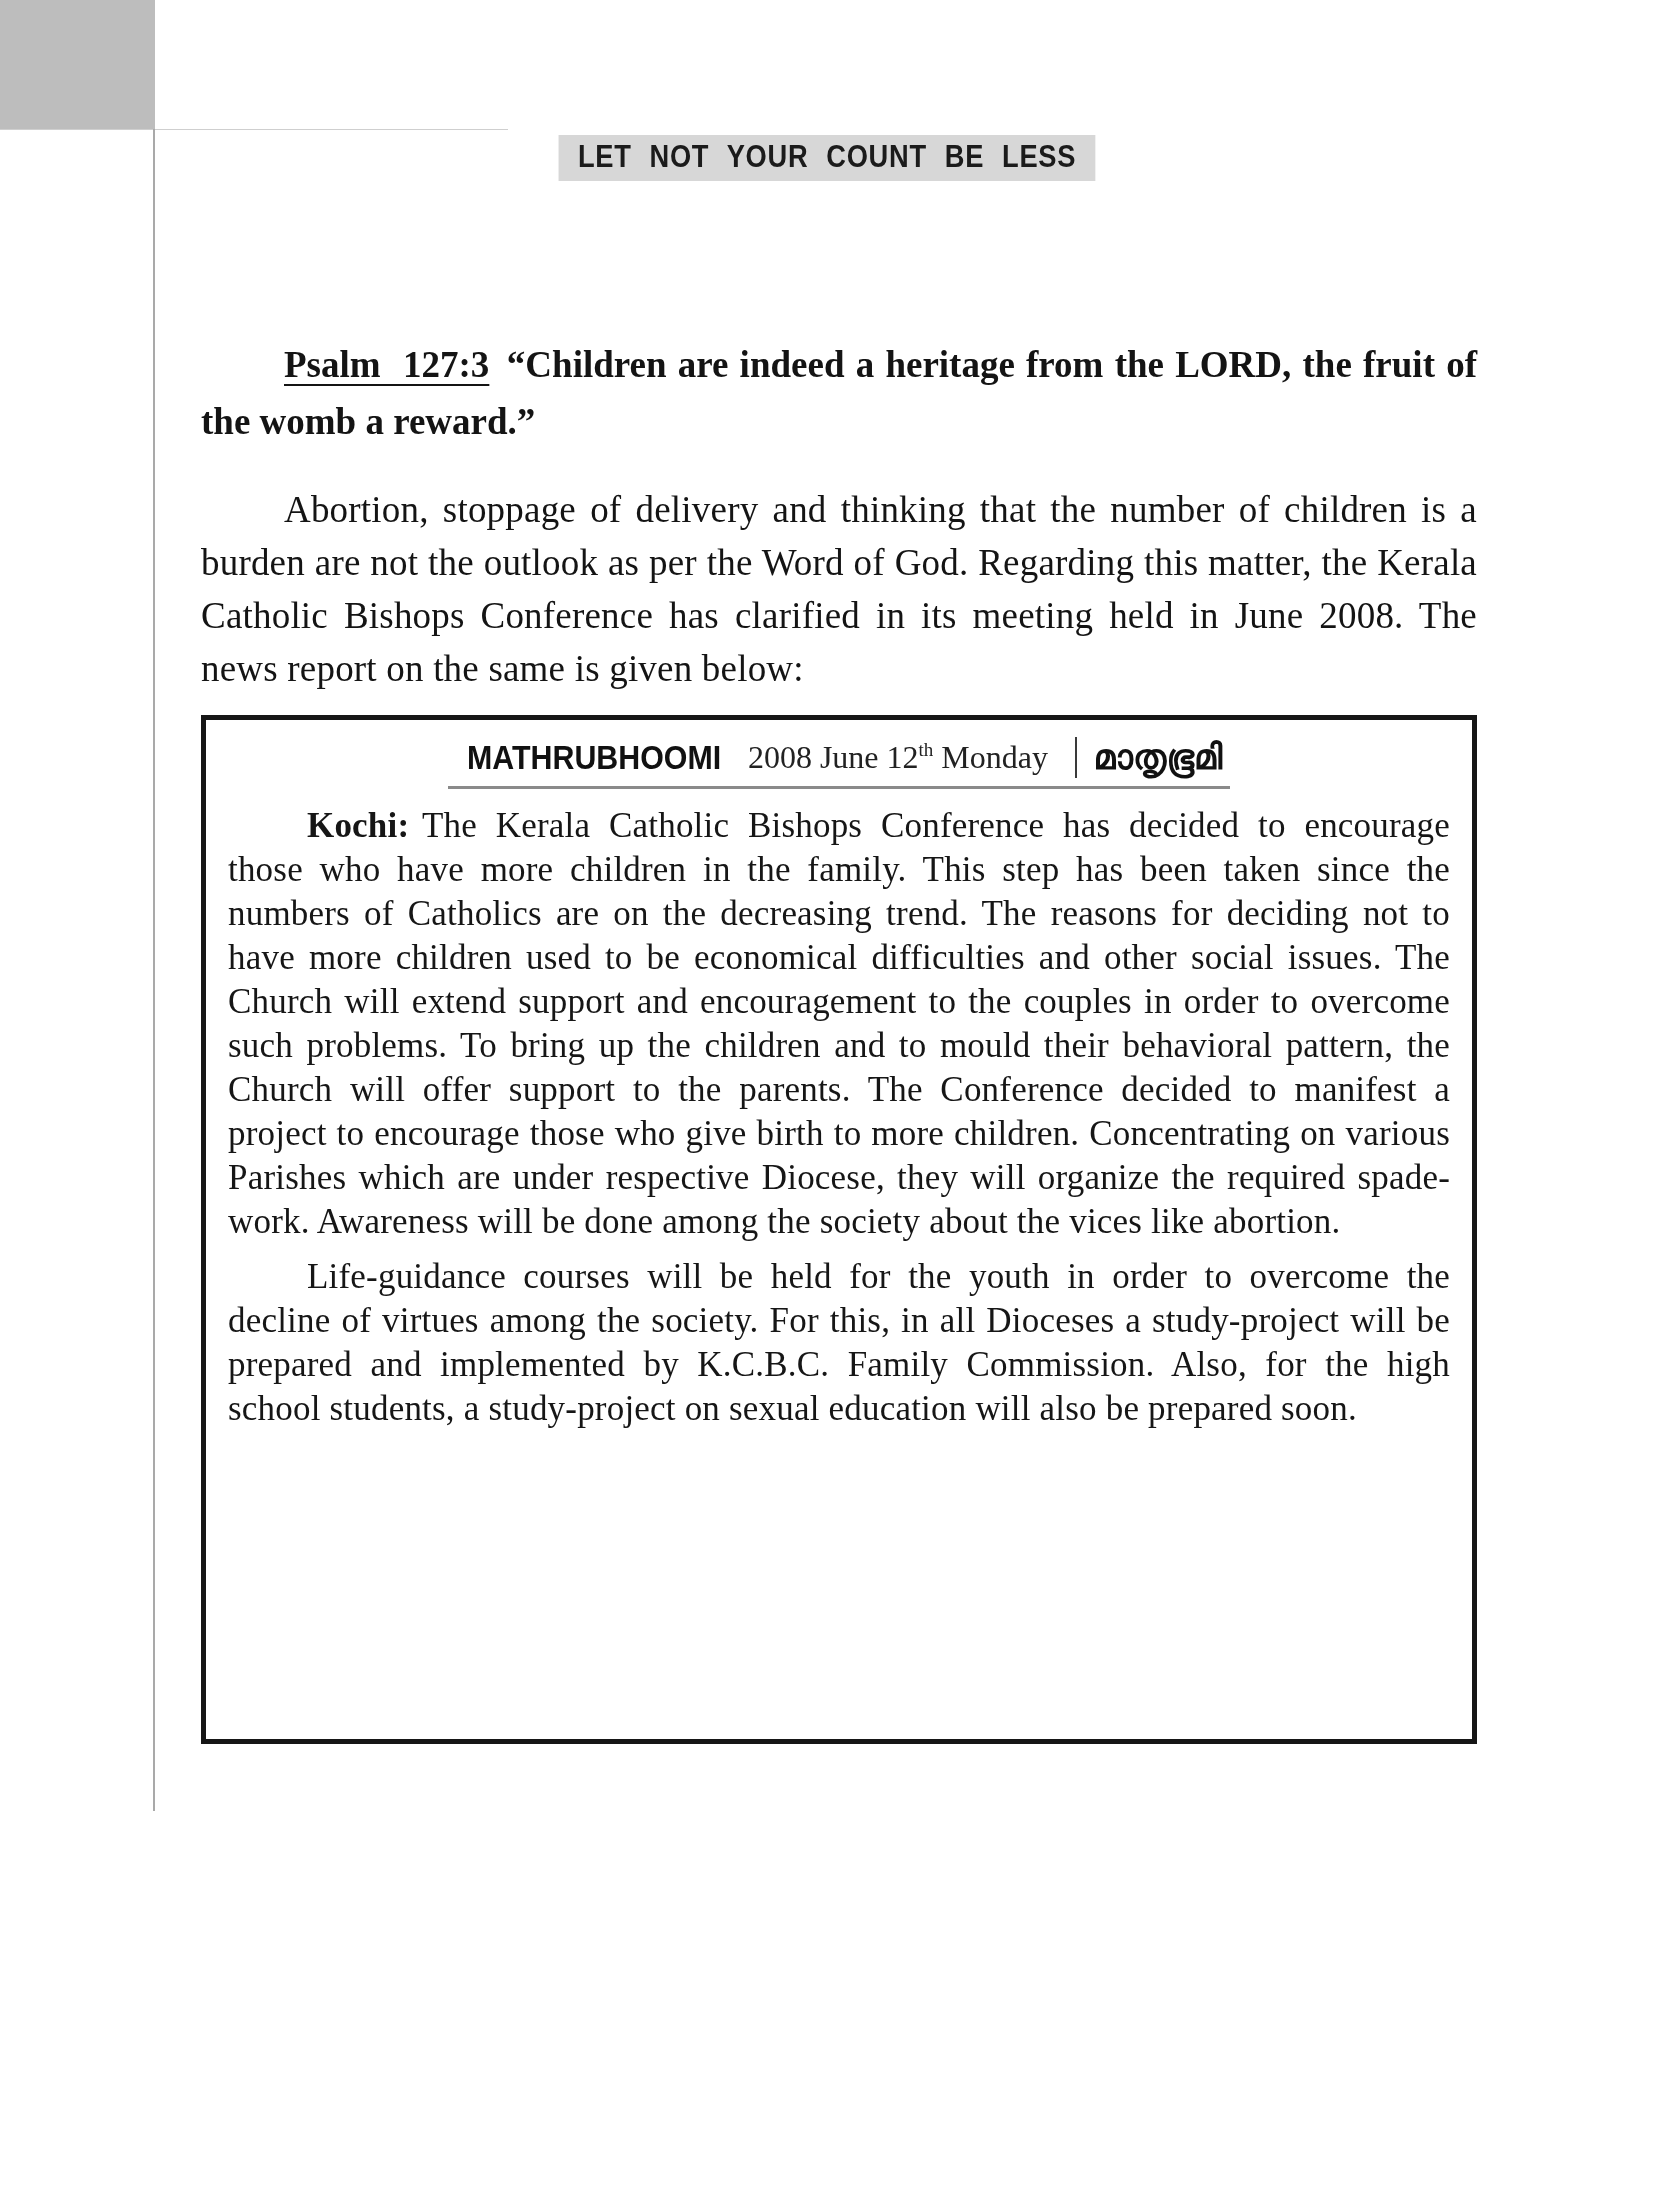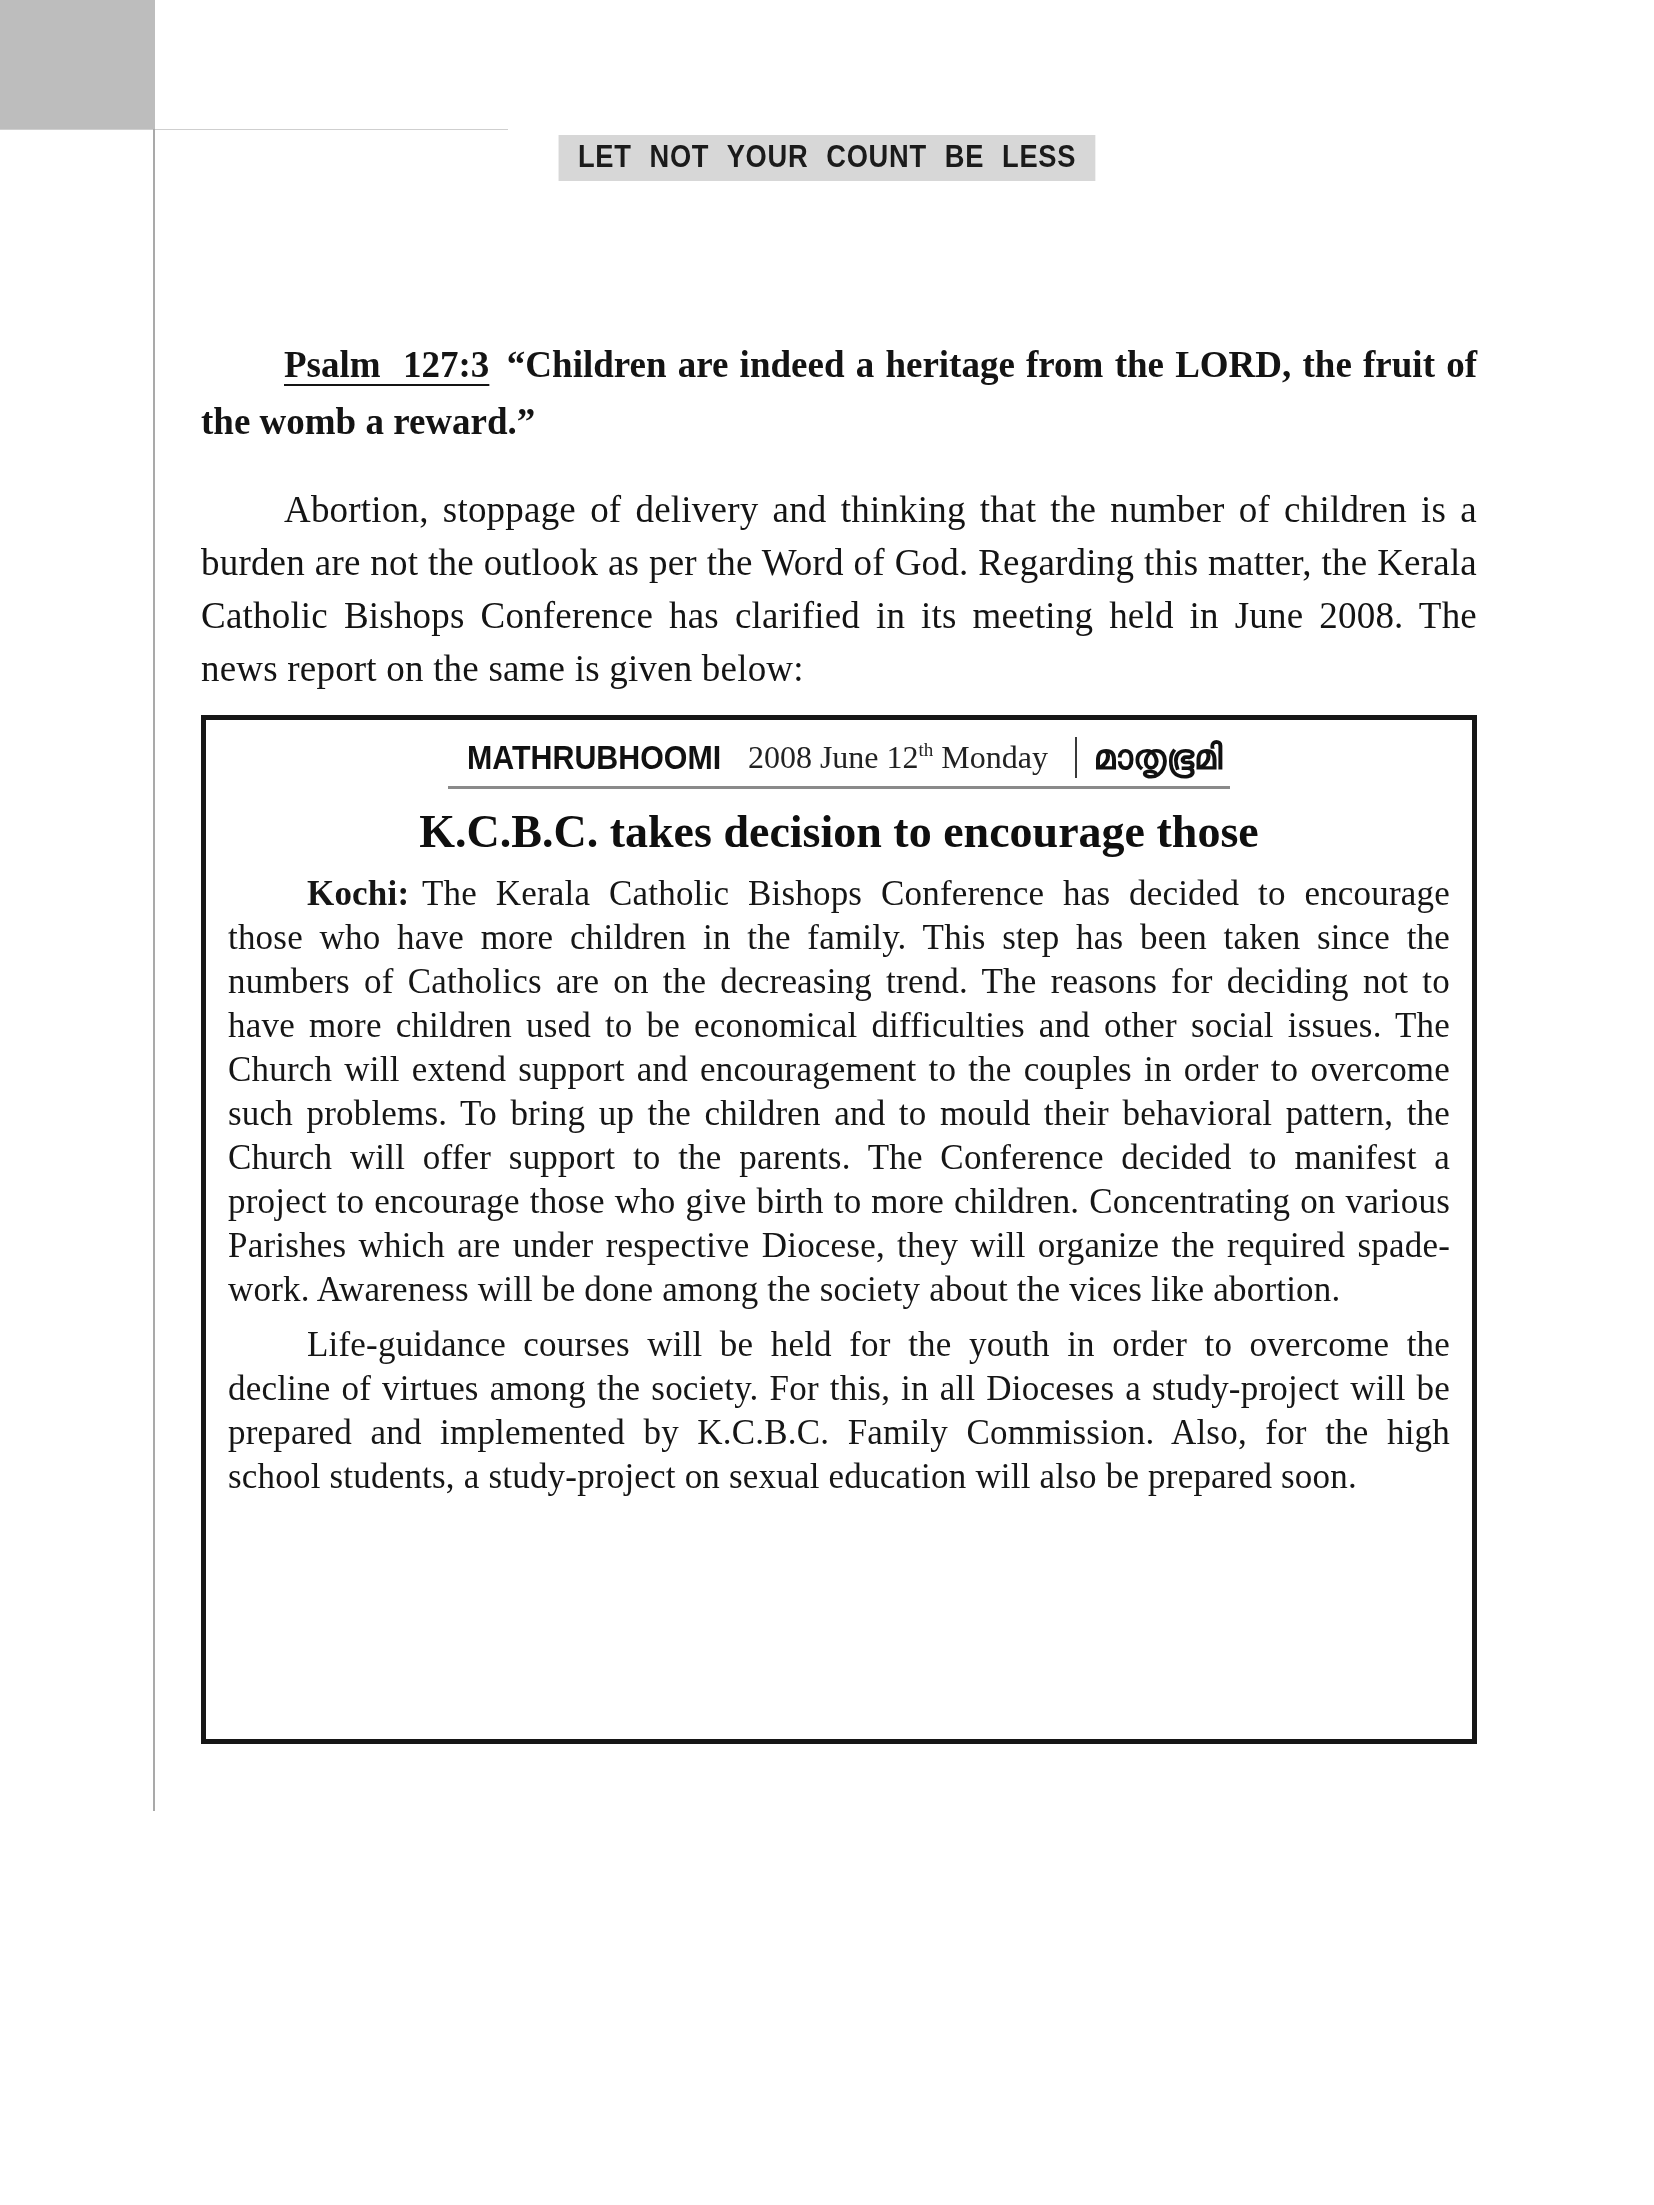--- a/index.html
+++ b/index.html
@@ -132,21 +132,20 @@
       <div class="np-head-wrap">
         <div class="np-head">
           <span class="masthead">MATHRUBHOOMI</span>
           <span class="np-date"><span>2008 June 12</span><sup>th</sup><span> Monday</span></span>
           <span class="masthead-divider"></span>
           <span class="masthead-ml">മാതൃഭൂമി</span>
         </div>
       </div>
 
       <div class="headline">
-        <span>K.C.B.C. takes decision to encourage those</span>
       </div>
 
       <p class="np-body">
         <span class="lead">Kochi:</span><span>The Kerala Catholic Bishops Conference has decided to encourage those who have more children in the family. This step has been taken since the numbers of Catholics are on the decreasing trend. The reasons for deciding not to have more children used to be economical difficulties and other social issues. The Church will extend support and encouragement to the couples in order to overcome such problems. To bring up the children and to mould their behavioral pattern, the Church will offer support to the parents. The Conference decided to manifest a project to encourage those who give birth to more children. Concentrating on various Parishes which are under respective Diocese, they will organize the required spade-work. Awareness will be done among the society about the vices like abortion.</span>
       </p>
 
       <p class="np-body">Life-guidance courses will be held for the youth in order to overcome the decline of virtues among the society. For this, in all Dioceses a study-project will be prepared and implemented by K.C.B.C. Family Commission. Also, for the high school students, a study-project on sexual education will also be prepared soon.</p>
 
     </div>
   </div>

